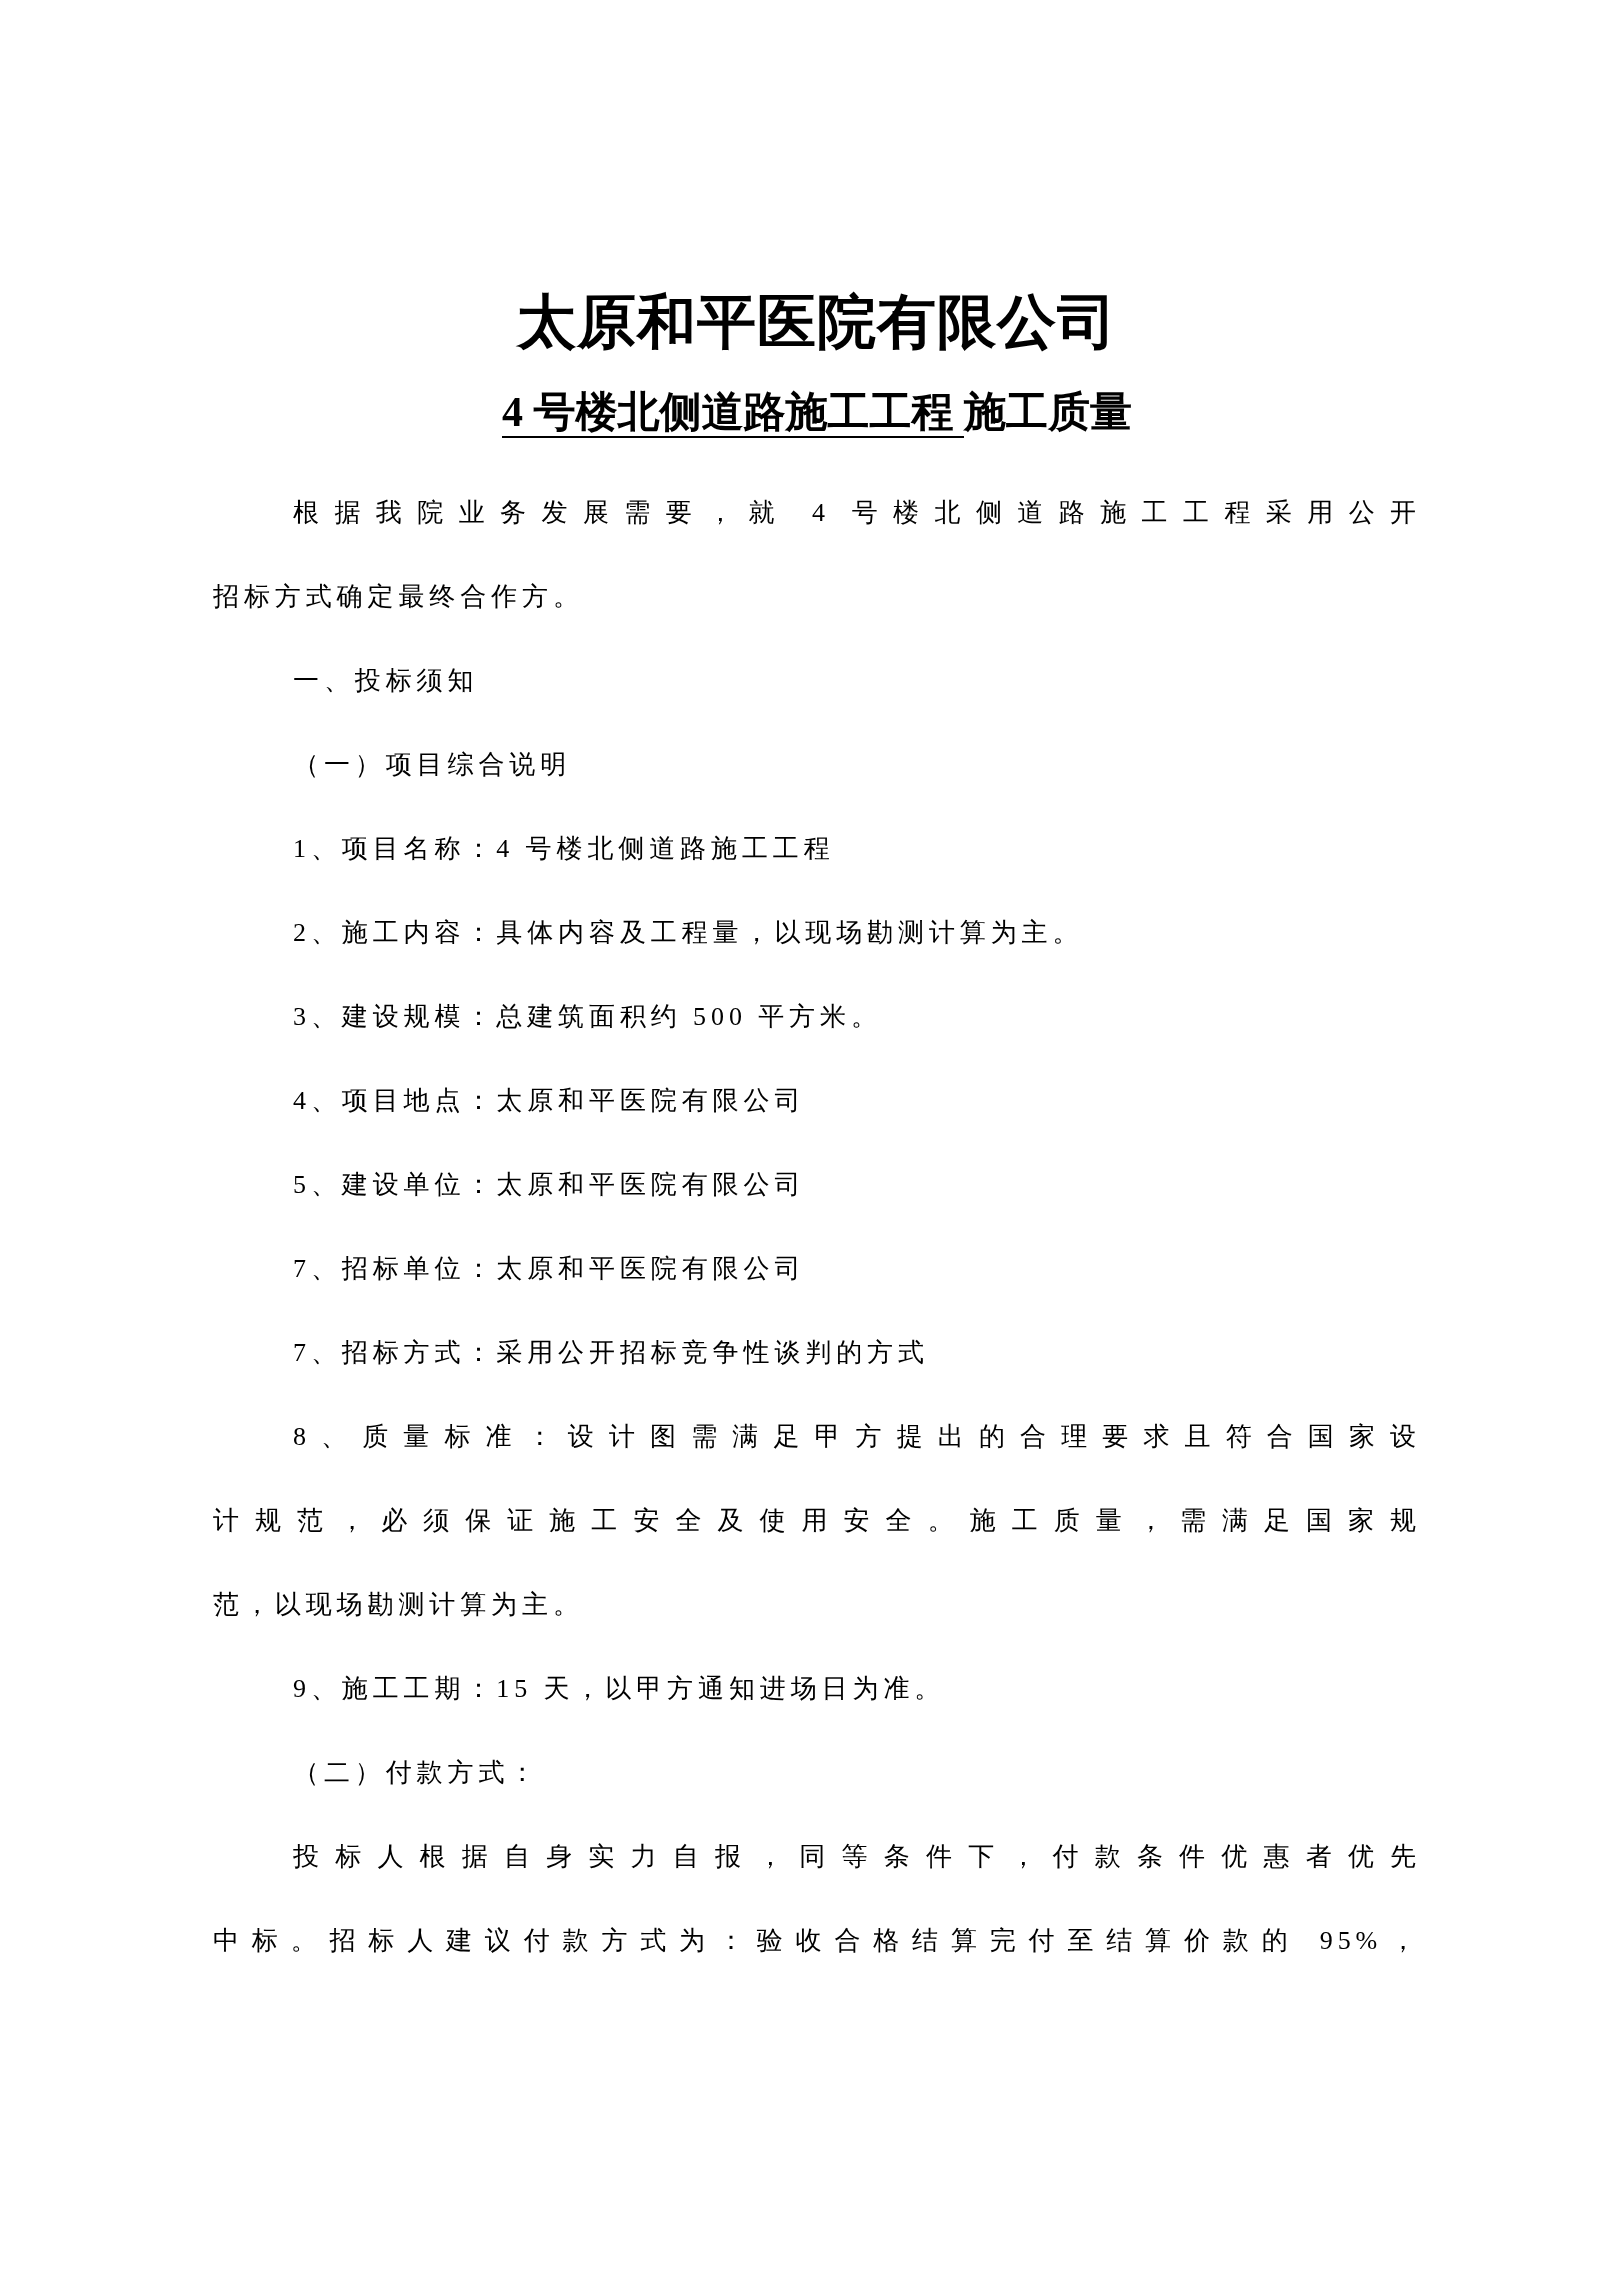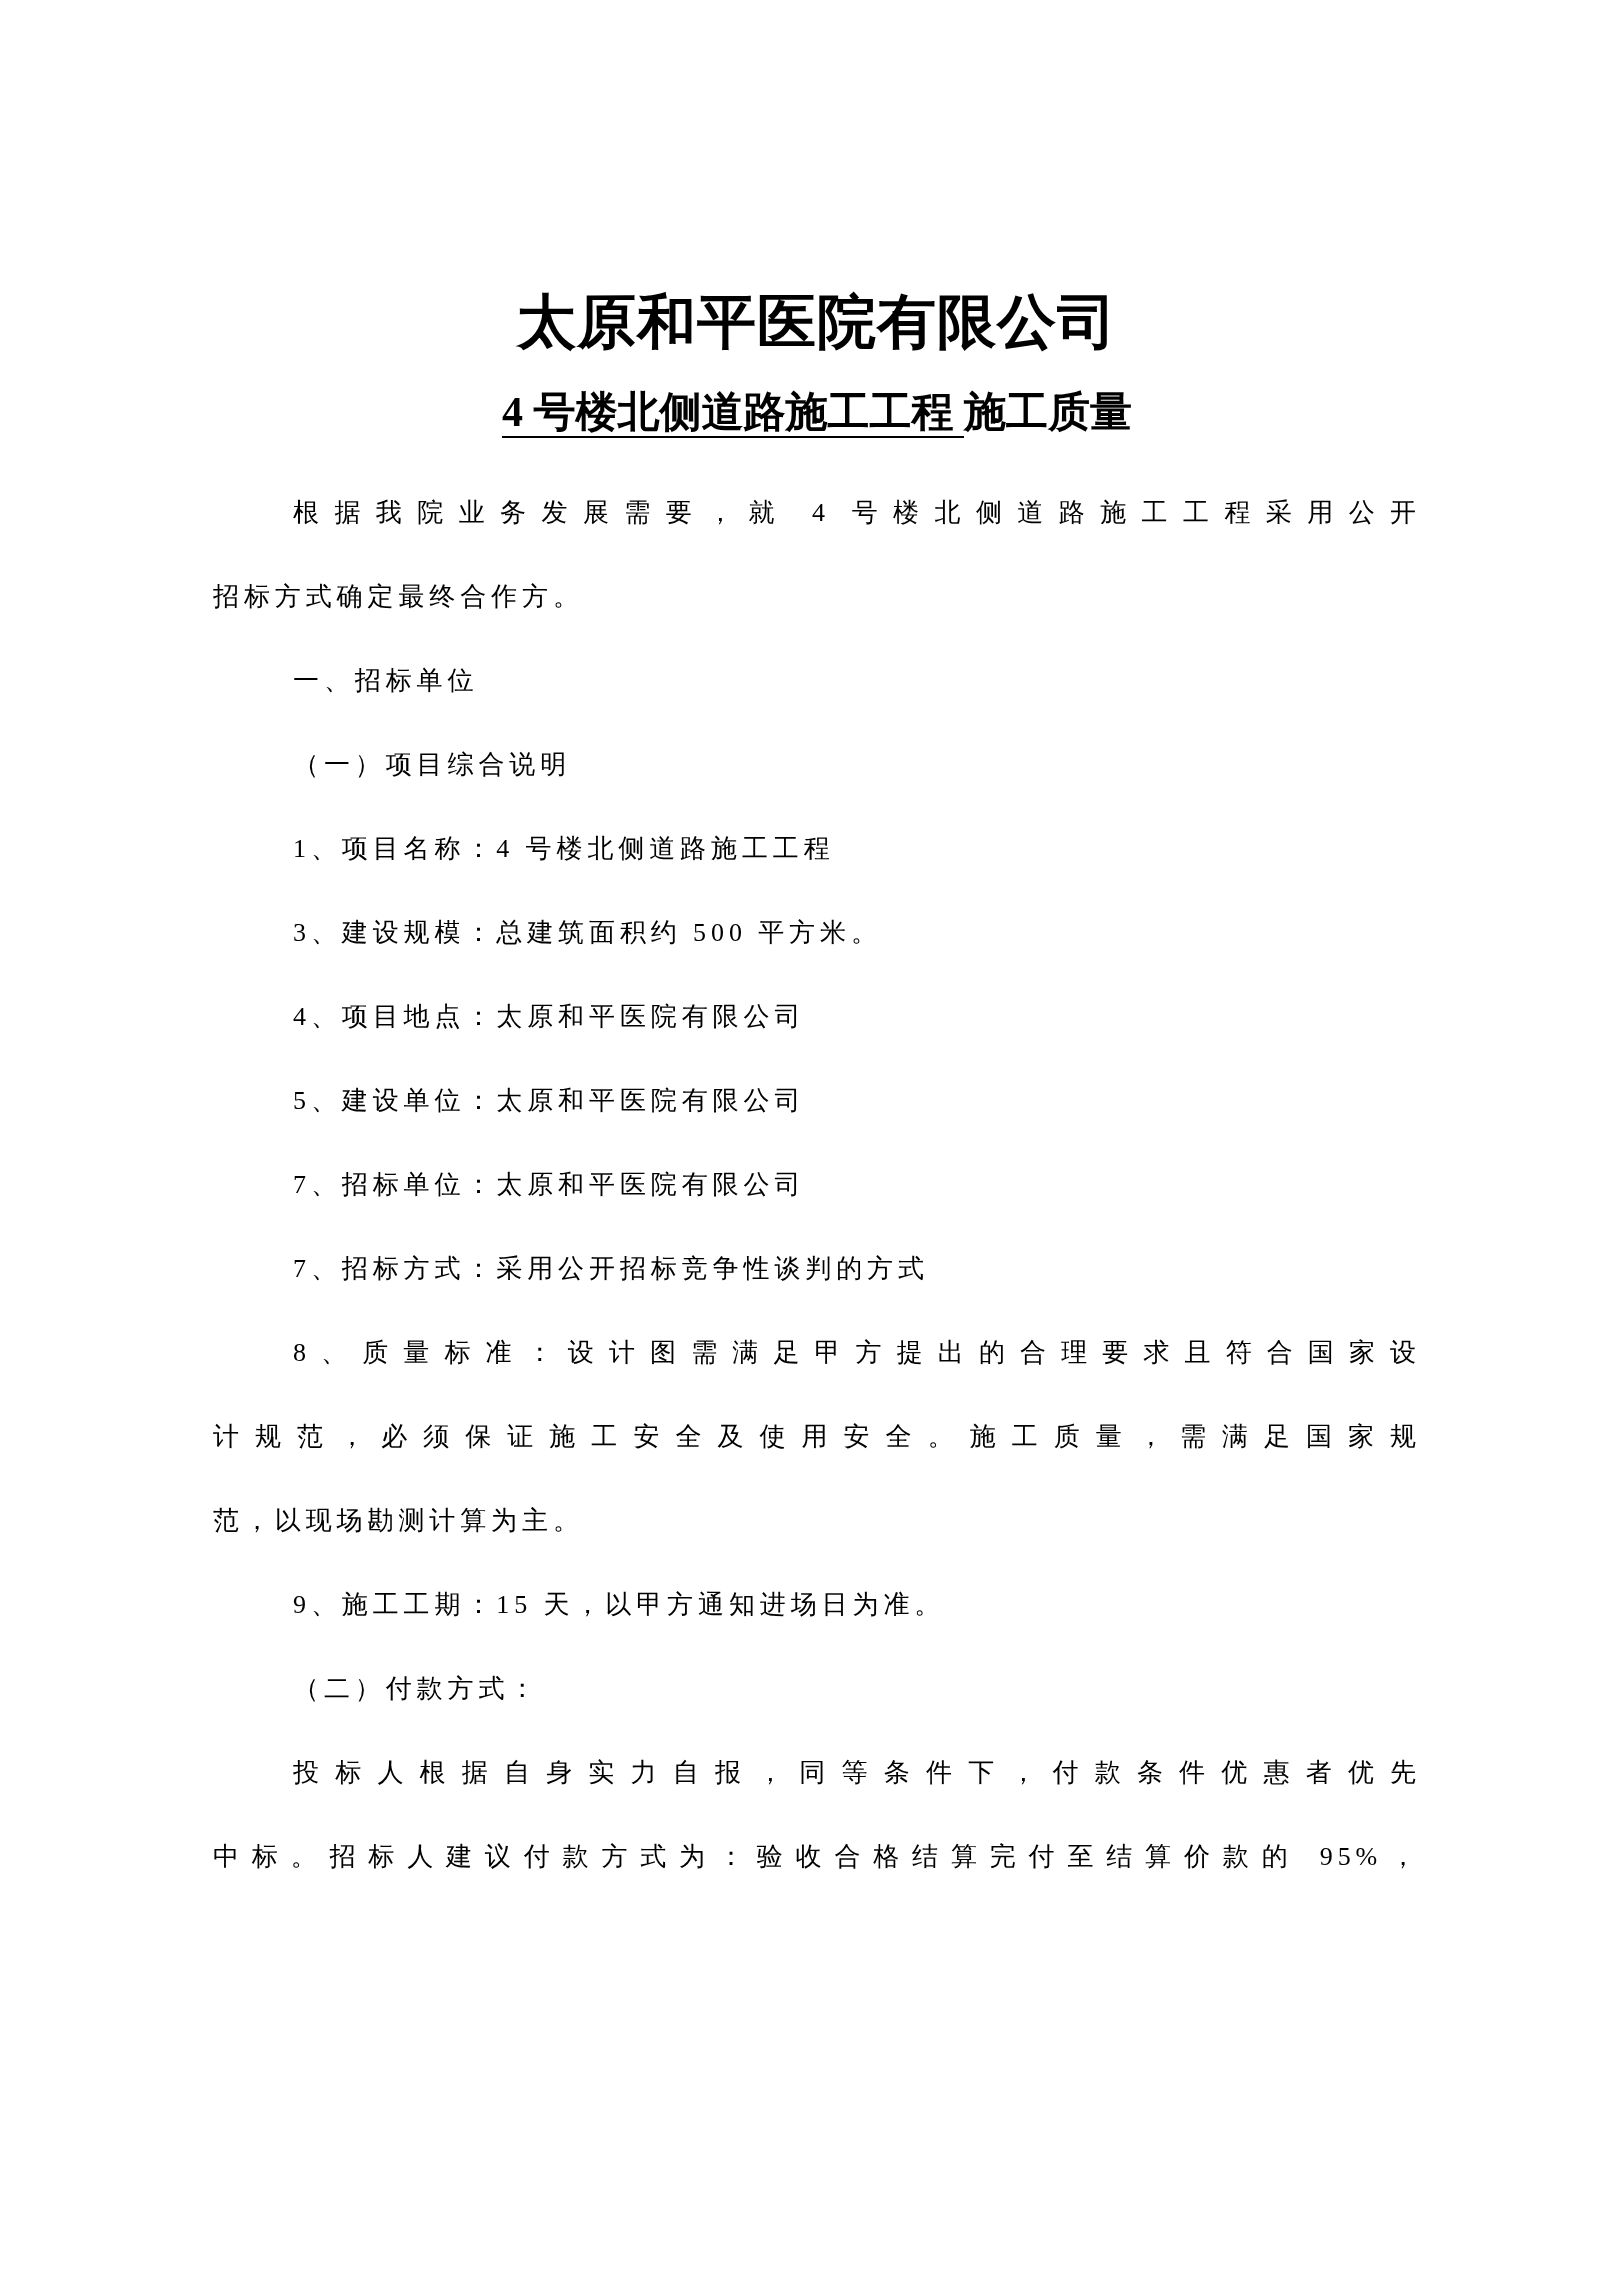--- a/index.html
+++ b/index.html
@@ -72,23 +72,24 @@
 <div class="page">
   <div class="doc-title">太原和平医院有限公司</div>
 
   <div class="doc-subtitle">
     <span class="underlined">4 号楼北侧道路施工工程 </span><span class="plain">施工质量</span>
   </div>
 
   <div class="doc-body">
       <div class="line indent fill">根据我院业务发展需要，就 4 号楼北侧道路施工工程采用公开</div>
       <div class="line">招标方式确定最终合作方。</div>
-      <div class="line indent">一、招标单位</div>
+      <div class="line indent">一、投标须知</div>
       <div class="line indent">（一）项目综合说明</div>
       <div class="line indent">1、项目名称：4 号楼北侧道路施工工程</div>
+      <div class="line indent">2、施工内容：具体内容及工程量，以现场勘测计算为主。</div>
       <div class="line indent">3、建设规模：总建筑面积约 500 平方米。</div>
       <div class="line indent">4、项目地点：太原和平医院有限公司</div>
       <div class="line indent">5、建设单位：太原和平医院有限公司</div>
       <div class="line indent">7、招标单位：太原和平医院有限公司</div>
       <div class="line indent">7、招标方式：采用公开招标竞争性谈判的方式</div>
       <div class="line indent fill">8、质量标准：设计图需满足甲方提出的合理要求且符合国家设</div>
       <div class="line fill">计规范，必须保证施工安全及使用安全。施工质量，需满足国家规</div>
       <div class="line">范，以现场勘测计算为主。</div>
       <div class="line indent">9、施工工期：15 天，以甲方通知进场日为准。</div>
       <div class="line indent">（二）付款方式：</div>

